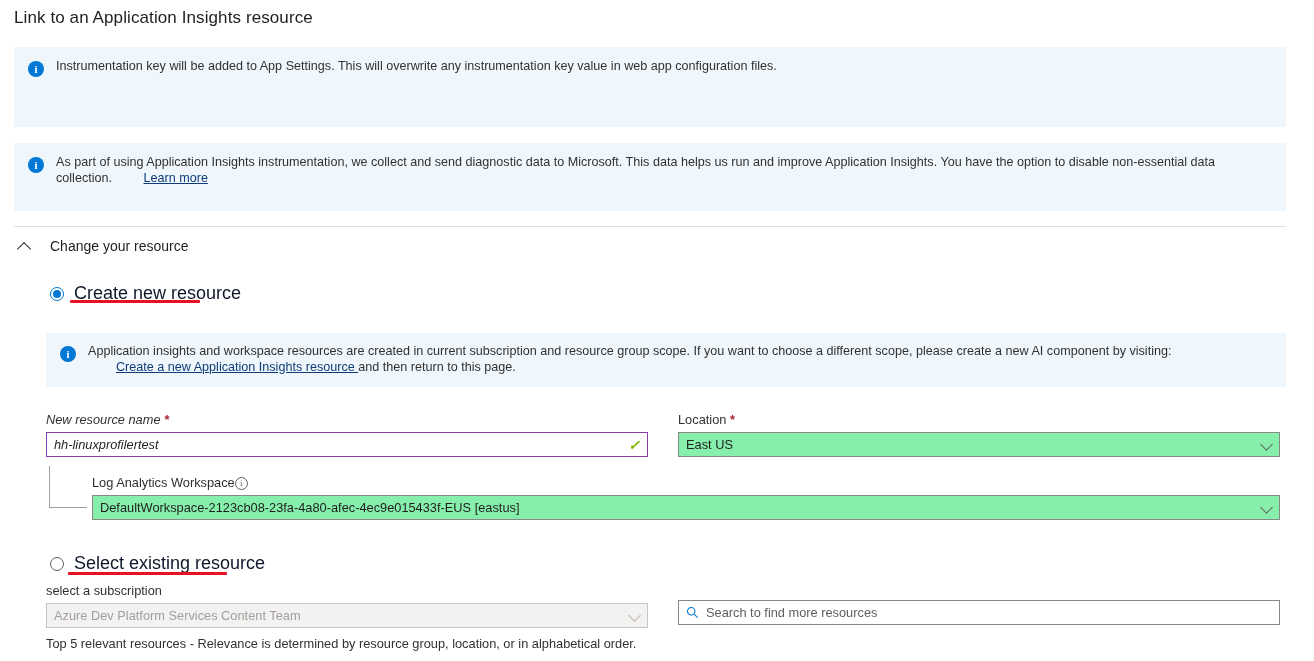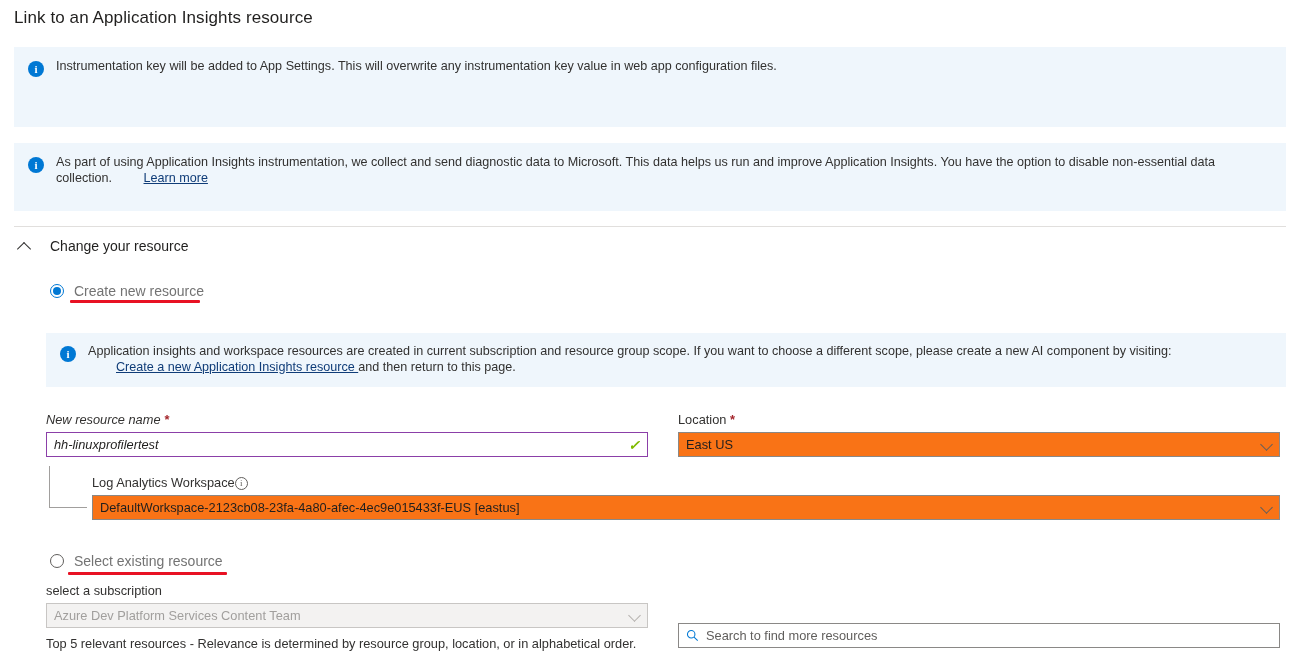--- a/index.html
+++ b/index.html
@@ -142,22 +142,22 @@
   }
   .radio.checked::after {
     content: "";
     position: absolute;
     left: 2px; top: 2px;
     width: 8px; height: 8px;
     border-radius: 50%;
     background: #0078d4;
   }
   .radio-label {
-    font-size: 14px;
-    color: #737373;
+    font-size: 18px;
+    color: #0f172a;
     position: relative;
   }
 
   
   .red-underline {
     position: absolute;
     background: #e81123;
     height: 3px;
     border-radius: 1px;
   }
@@ -204,21 +204,21 @@
     color: #7fba00;
     font-size: 14px;
     line-height: 1;
     margin-left: 6px;
     font-weight: 700;
   }
 
   .dropdown {
     height: 25px;
     border: 1px solid #8a8886;
-    background: #f97316;
+    background: #86efac;
     display: flex;
     align-items: center;
     padding: 0 6px 0 7px;
     font-size: 12.8px;
     color: #201f1e;
     cursor: pointer;
   }
   .dropdown .value { flex: 1 1 auto; white-space: nowrap; overflow: hidden; }
   .dropdown.disabled {
     background: #f3f2f1;
@@ -294,21 +294,20 @@
   }
 
   
   .searchbox {
     height: 25px;
     border: 1px solid #8a8886;
     background: #ffffff;
     display: flex;
     align-items: center;
     padding: 0 7px;
-    margin-top: 23px;
   }
   .search-icon {
     flex: 0 0 auto;
     width: 13px;
     height: 13px;
     margin-right: 7px;
     color: #0078d4;
   }
   .search-placeholder {
     font-size: 12.8px;

